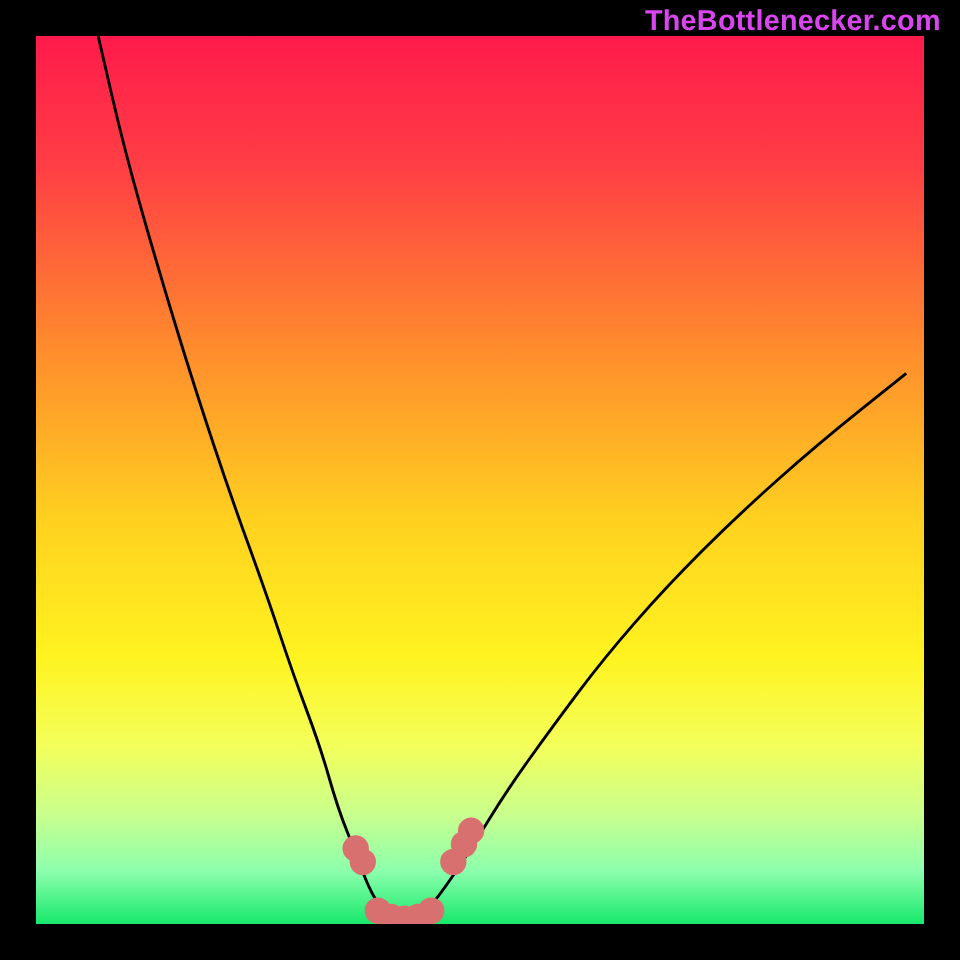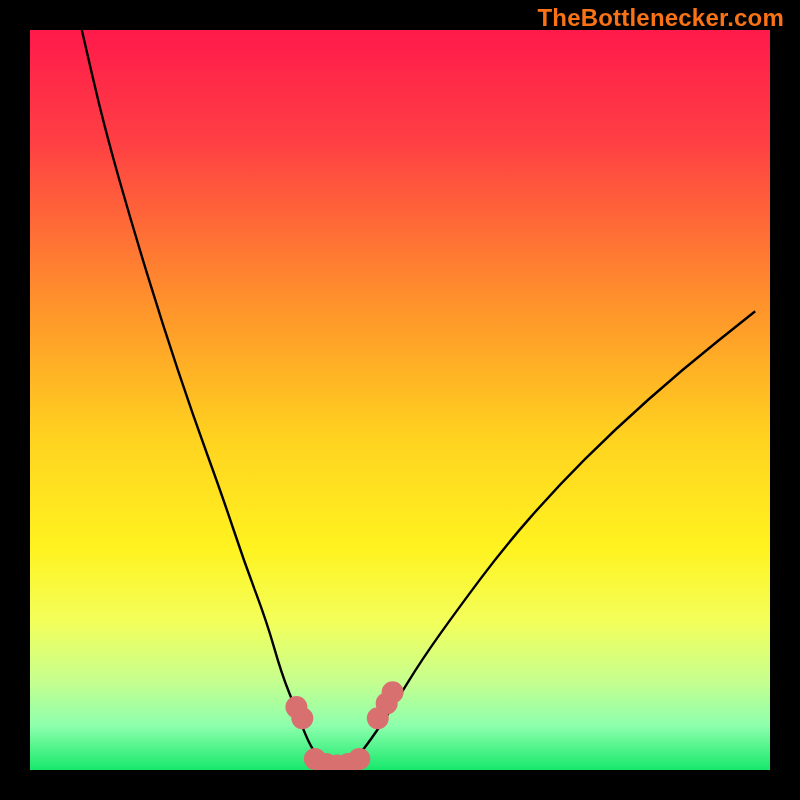--- a/index.html
+++ b/index.html
@@ -18,21 +18,21 @@
     height: 800px;
     background: #000;
   }
   .watermark {
     position: absolute;
     top: 4px;
     right: 16px;
     font-family: Arial, Helvetica, sans-serif;
     font-size: 24px;
     font-weight: 600;
-    color: #f97316;
+    color: #d946ef;
     letter-spacing: 0.2px;
   }
   svg {
     position: absolute;
     left: 0;
     top: 0;
   }
 </style>
 </head>
 <body>

